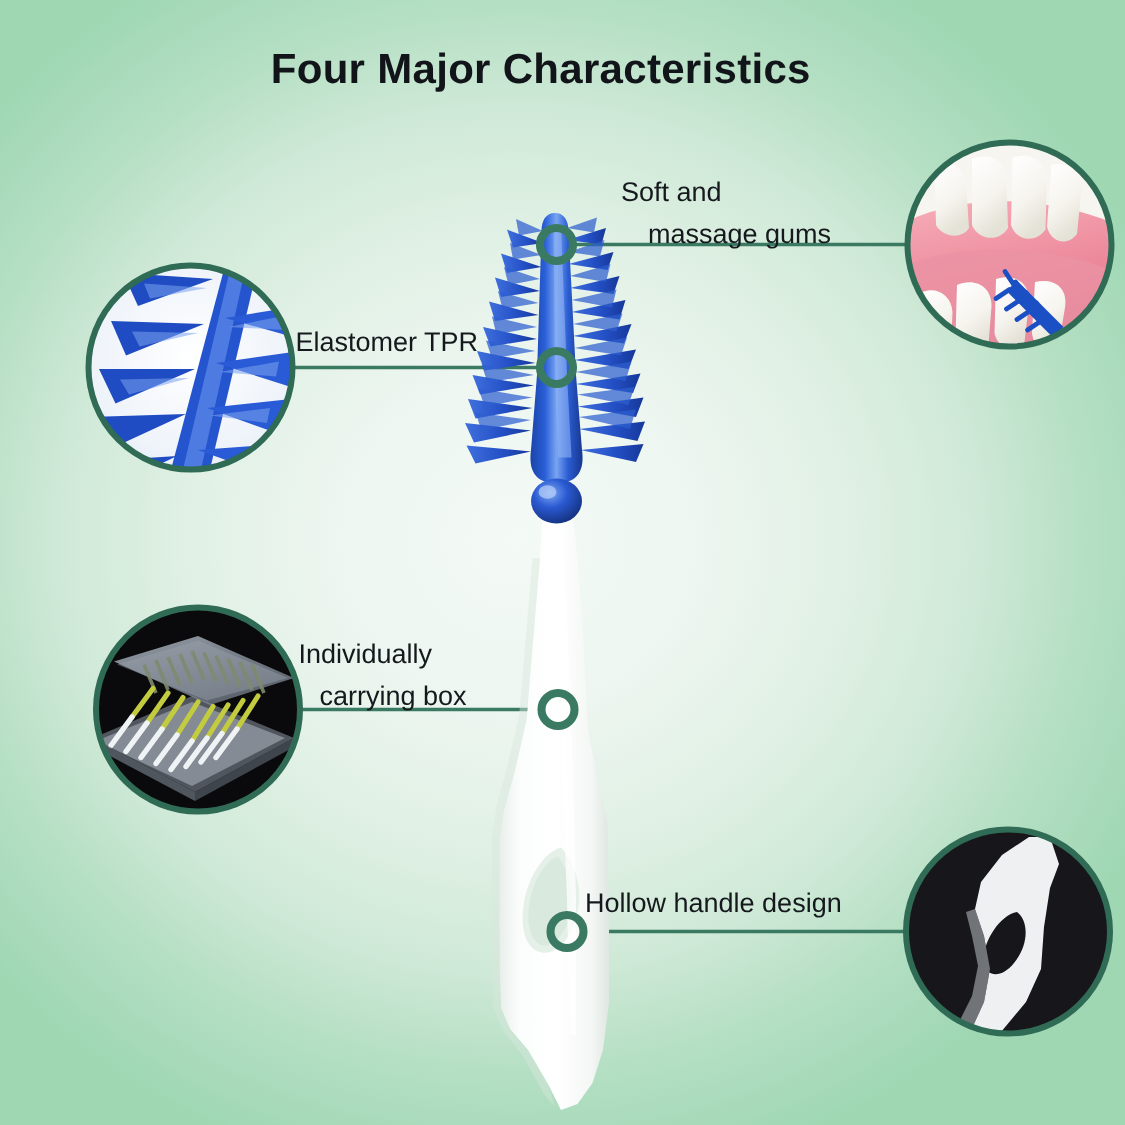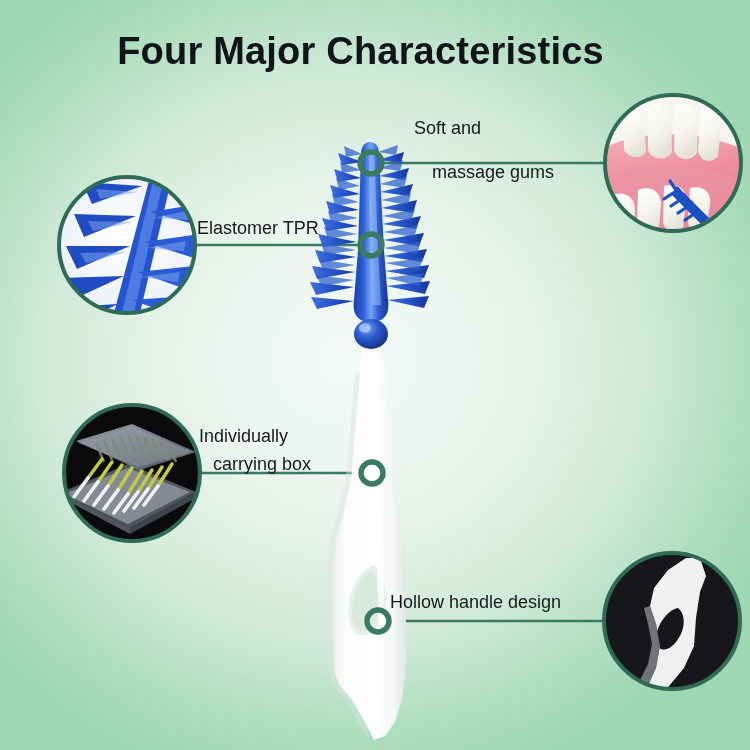--- a/index.html
+++ b/index.html
@@ -26,21 +26,21 @@
     overflow: hidden;
   }
 
   
   .title {
     position: absolute;
     left: 0;
     top: 30px;
     width: 721px;
     text-align: center;
-    font-size: 38px;
+    font-size: 28px;
     font-weight: bold;
     color: #111418;
     letter-spacing: 0.2px;
     white-space: nowrap;
   }
 
   
   #scene {
     position: absolute;
     left: 0;
@@ -49,21 +49,21 @@
 
   
   .label {
     position: absolute;
     color: #15191d;
     font-size: 18px;
     line-height: 28px;
     white-space: nowrap;
   }
   .label .l2 { padding-left: 14px; display: block; }
-  .label .l3 { padding-left: 18px; display: block; margin-top: 16px; }
+  .label .l3 { padding-left: 18px; display: block; }
 
   #label-soft    { left: 414px; top: 114px; }
   #label-tpr     { left: 197px; top: 214px; text-align: center; }
   #label-box     { left: 199px; top: 422px; }
   #label-hollow  { left: 390px; top: 588px; }
 </style>
 </head>
 <body>
 
 <div id="stage">

